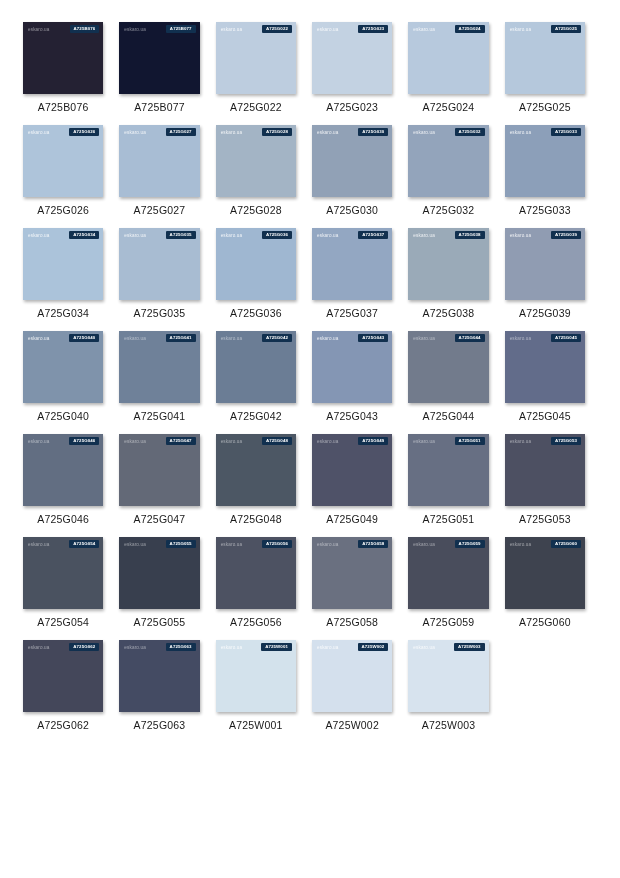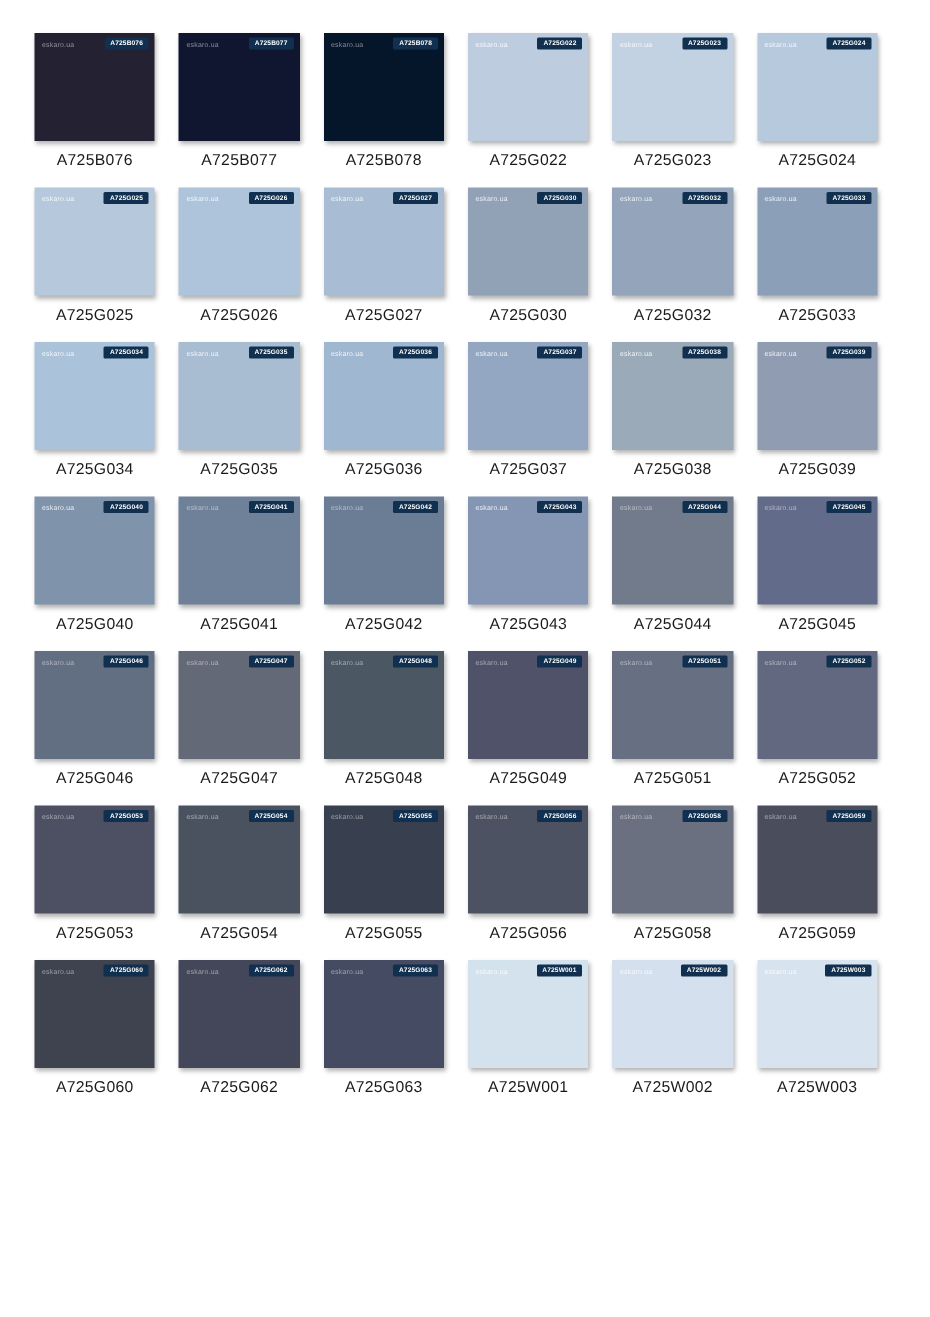--- a/index.html
+++ b/index.html
@@ -88,27 +88,20 @@
         <div class="swatch-caption">A725B076</div>
       </div>
       <div class="swatch-cell">
         <div class="swatch-chip chip-dark" style="background: rgb(17, 22, 48);">
           <span class="chip-watermark">eskaro.ua</span>
           <span class="chip-badge">A725B077</span>
         </div>
         <div class="swatch-caption">A725B077</div>
       </div>
       <div class="swatch-cell">
-        <div class="swatch-chip chip-dark" style="background: rgb(6, 22, 42);">
-          <span class="chip-watermark">eskaro.ua</span>
-          <span class="chip-badge">A725B078</span>
-        </div>
-        <div class="swatch-caption">A725B078</div>
-      </div>
-      <div class="swatch-cell">
         <div class="swatch-chip chip-light" style="background: rgb(189, 205, 223);">
           <span class="chip-watermark">eskaro.ua</span>
           <span class="chip-badge">A725G022</span>
         </div>
         <div class="swatch-caption">A725G022</div>
       </div>
       <div class="swatch-cell">
         <div class="swatch-chip chip-light" style="background: rgb(195, 210, 226);">
           <span class="chip-watermark">eskaro.ua</span>
           <span class="chip-badge">A725G023</span>
@@ -137,20 +130,27 @@
         <div class="swatch-caption">A725G026</div>
       </div>
       <div class="swatch-cell">
         <div class="swatch-chip chip-light" style="background: rgb(168, 189, 212);">
           <span class="chip-watermark">eskaro.ua</span>
           <span class="chip-badge">A725G027</span>
         </div>
         <div class="swatch-caption">A725G027</div>
       </div>
       <div class="swatch-cell">
+        <div class="swatch-chip chip-light" style="background: rgb(163, 180, 197);">
+          <span class="chip-watermark">eskaro.ua</span>
+          <span class="chip-badge">A725G028</span>
+        </div>
+        <div class="swatch-caption">A725G028</div>
+      </div>
+      <div class="swatch-cell">
         <div class="swatch-chip chip-light" style="background: rgb(145, 161, 182);">
           <span class="chip-watermark">eskaro.ua</span>
           <span class="chip-badge">A725G030</span>
         </div>
         <div class="swatch-caption">A725G030</div>
       </div>
       <div class="swatch-cell">
         <div class="swatch-chip chip-light" style="background: rgb(147, 164, 187);">
           <span class="chip-watermark">eskaro.ua</span>
           <span class="chip-badge">A725G032</span>
@@ -275,27 +275,20 @@
           <span class="chip-badge">A725G049</span>
         </div>
         <div class="swatch-caption">A725G049</div>
       </div>
       <div class="swatch-cell">
         <div class="swatch-chip chip-dark" style="background: rgb(103, 111, 131);">
           <span class="chip-watermark">eskaro.ua</span>
           <span class="chip-badge">A725G051</span>
         </div>
         <div class="swatch-caption">A725G051</div>
-      </div>
-      <div class="swatch-cell">
-        <div class="swatch-chip chip-dark" style="background: rgb(97, 104, 127);">
-          <span class="chip-watermark">eskaro.ua</span>
-          <span class="chip-badge">A725G052</span>
-        </div>
-        <div class="swatch-caption">A725G052</div>
       </div>
       <div class="swatch-cell">
         <div class="swatch-chip chip-dark" style="background: rgb(77, 80, 98);">
           <span class="chip-watermark">eskaro.ua</span>
           <span class="chip-badge">A725G053</span>
         </div>
         <div class="swatch-caption">A725G053</div>
       </div>
       <div class="swatch-cell">
         <div class="swatch-chip chip-dark" style="background: rgb(74, 82, 96);">

